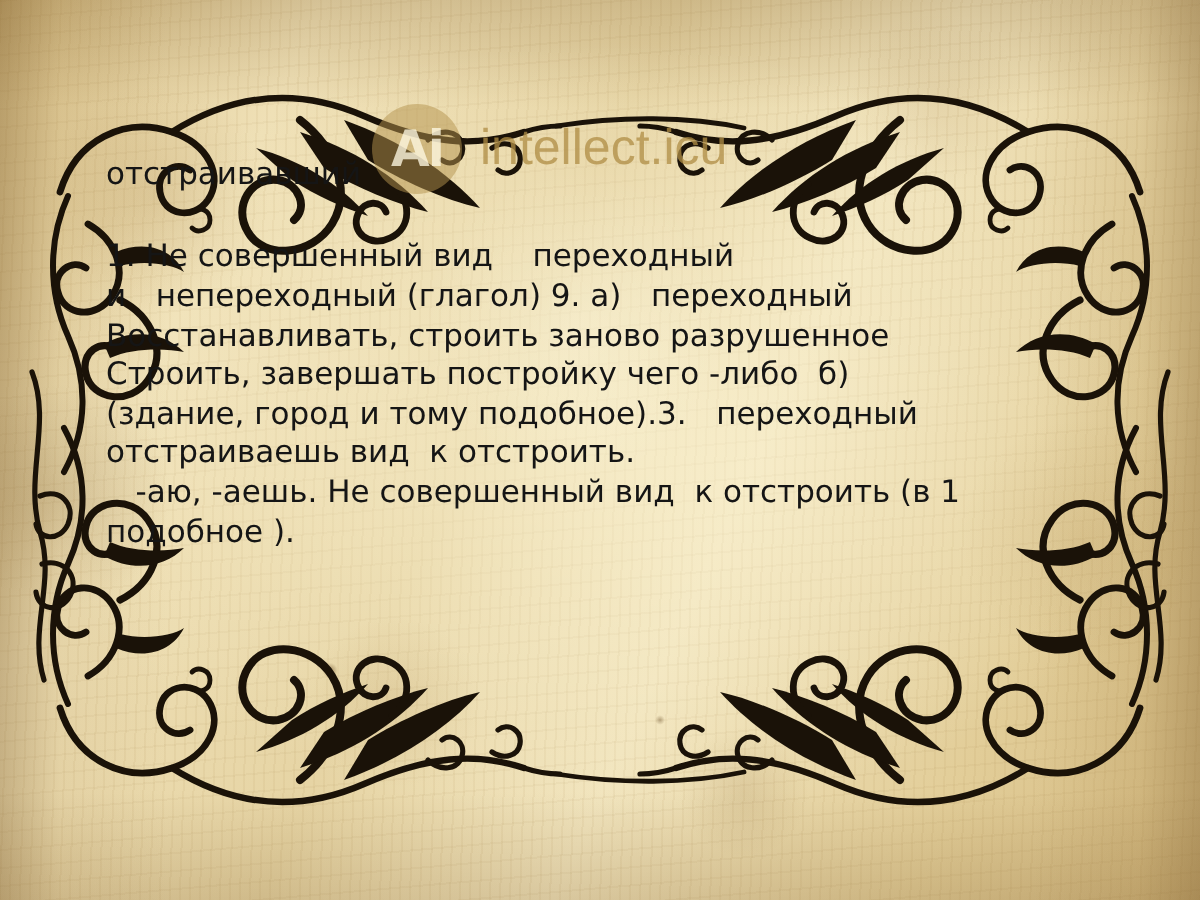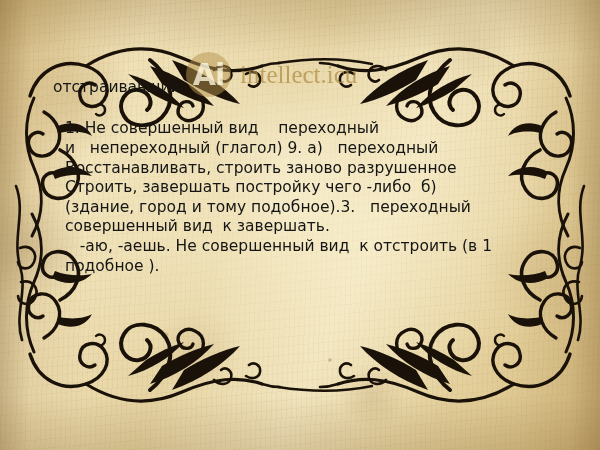--- a/index.html
+++ b/index.html
@@ -71,33 +71,33 @@
     border-radius: 50%;
     background: rgba(181,148,78,0.55);
     flex: 0 0 auto;
   }
   .wm-badge span {
     position: absolute;
     inset: 0;
     display: flex;
     align-items: center;
     justify-content: center;
-    font-size: 30px;
+    font-size: 25px;
     font-weight: bold;
     color: rgba(247,240,214,0.92);
     letter-spacing: -1px;
     font-family: "DejaVu Sans", "Liberation Sans", sans-serif;
     text-align: right;
   }
   .wm-text { display: flex; flex-direction: column; line-height: 1; }
   .wm-title {
     font-size: 25px;
     color: rgba(176,142,70,0.82);
     letter-spacing: 0px;
-    font-family: Liberation Serif, serif;
+    font-family: Liberation Sans, sans-serif;
   }
   .wm-sub {
     font-size: 10.5px;
     color: rgba(168,136,70,0.75);
     margin-top: 5px;
     letter-spacing: 0.3px;
   }
 
   
   #content {
@@ -112,21 +112,21 @@
     line-height: 1.25;
     margin: 16px 0 22px 0;
     white-space: pre;
   }
   .body-line {
     font-size: 15.5px;
     line-height: 19.6px;
     margin: 0;
     white-space: pre;
   }
-  .body-block { margin: 12px; }
+  .body-block { margin: 0; }
 </style>
 </head>
 <body>
 
 <div id="page">
 
   <div id="grain"></div>
 
   <div id="ornaments">
     <svg width="600" height="450" viewBox="0 0 600 450" xmlns="http://www.w3.org/2000/svg">
@@ -191,19 +191,19 @@
   </div>
 
   <div id="content">
     <p class="headword">отстраивавший</p>
     <div class="body-block">
       <p class="body-line">1. Не совершенный вид    переходный</p>
       <p class="body-line">и   непереходный (глагол) 9. а)   переходный</p>
       <p class="body-line">Восстанавливать, строить заново разрушенное</p>
       <p class="body-line">Строить, завершать постройку чего -либо  б)</p>
       <p class="body-line">(здание, город и тому подобное).3.   переходный</p>
-      <p class="body-line">совершенный вид  к завершать.</p>
+      <p class="body-line">отстраиваешь вид  к отстроить.</p>
       <p class="body-line">   -аю, -аешь. Не совершенный вид  к отстроить (в 1</p>
       <p class="body-line">подобное ).</p>
     </div>
   </div>
 
 </div>
 
 </body></html>

